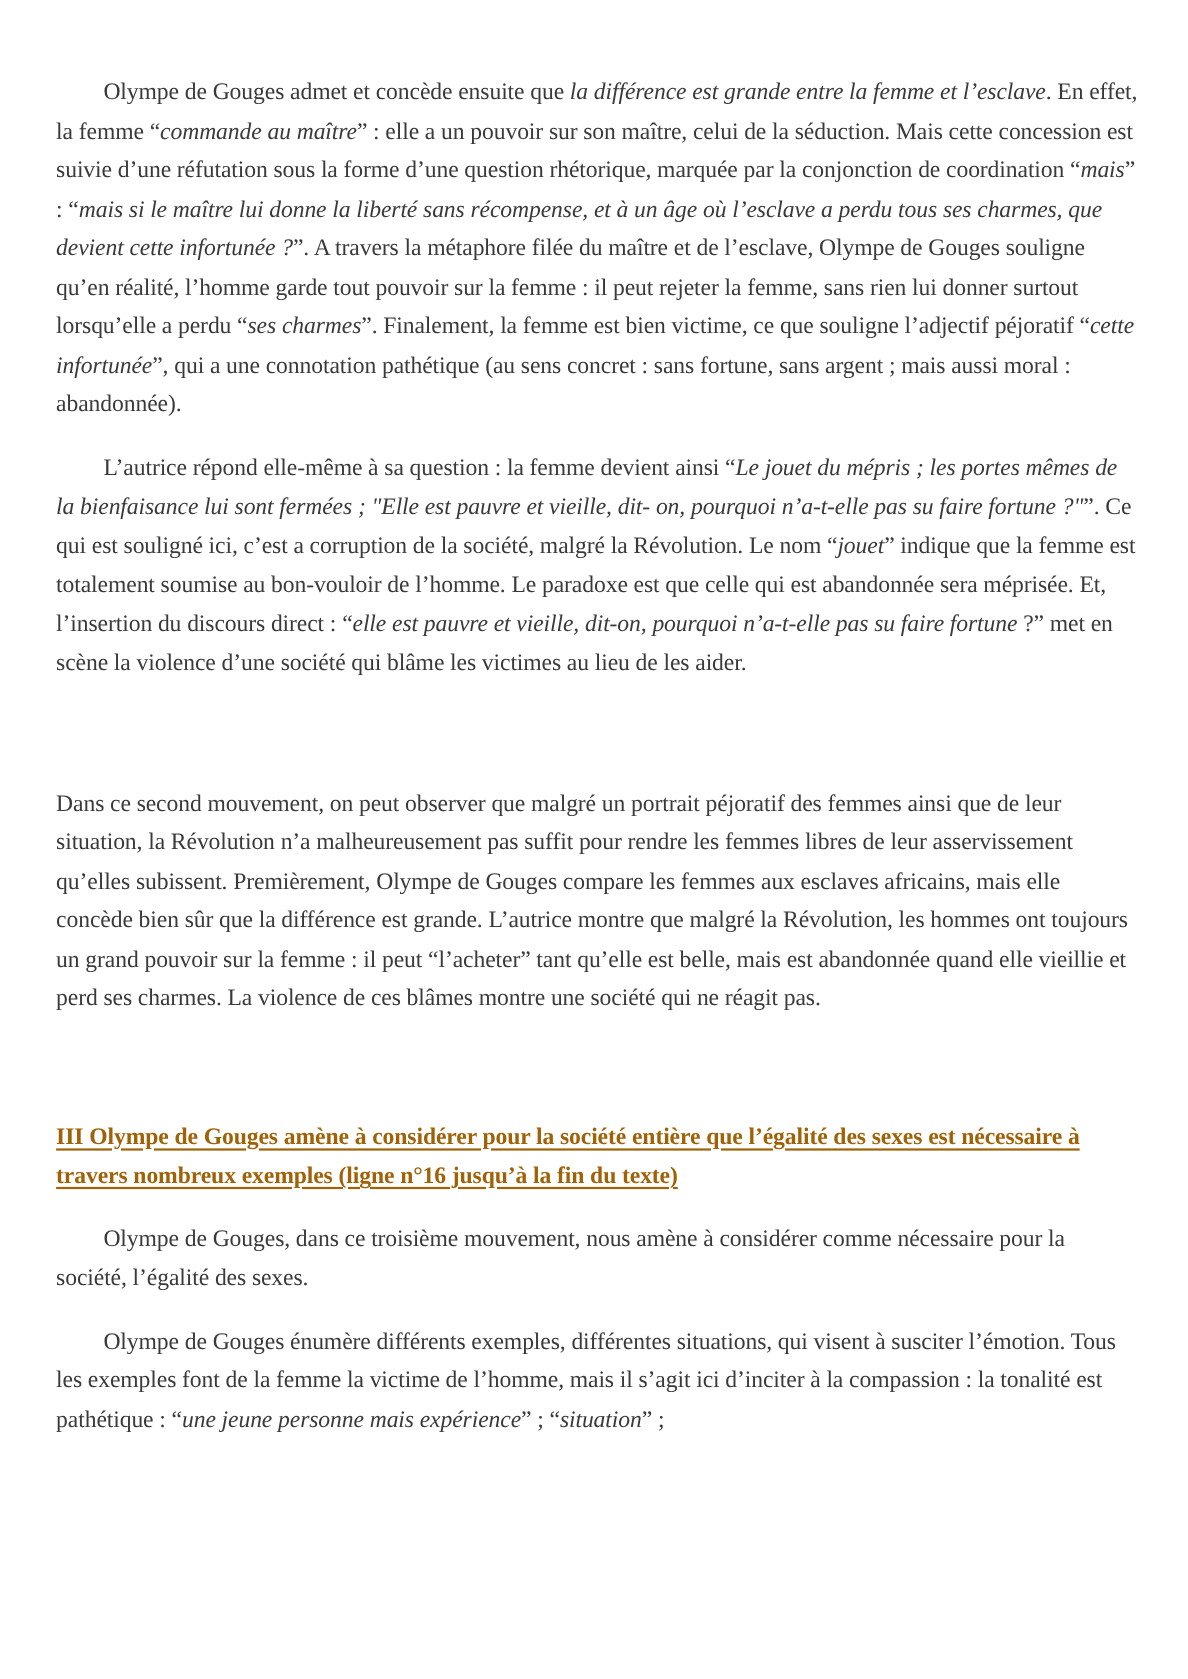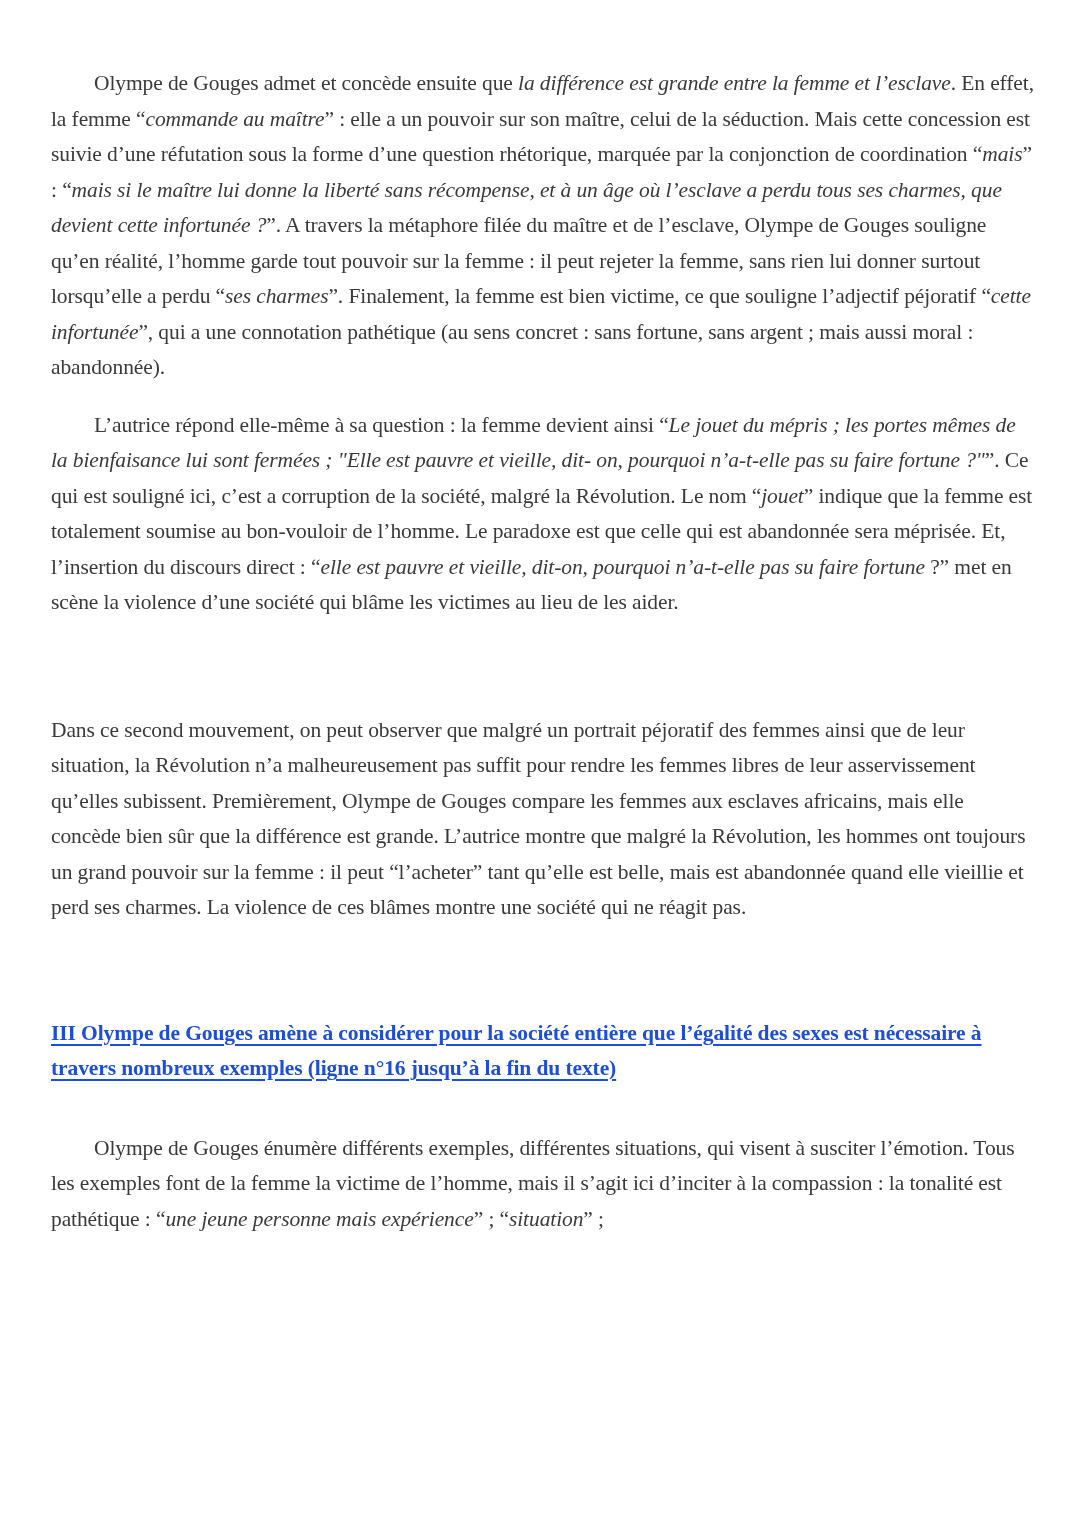--- a/index.html
+++ b/index.html
@@ -28,21 +28,21 @@
   .gap-lg { height: 92px; }
   .gap-xl { height: 90px; }
   em { }
   .heading {
     font-weight: bold;
     text-decoration: underline;
     text-underline-offset: 4px;
     text-decoration-thickness: 1.5px;
     font-size: 21.5px;
     line-height: 35.5px;
-    color: #1d4ed8;
+    color: #a16207;
   }
 </style>
 </head>
 <body>
 
 <div class="page">
 
 
   <div class="gap-sm"></div>
 
@@ -55,18 +55,19 @@
   <div class="gap-lg"></div>
 
   <p>Dans ce second mouvement, on peut observer que malgré un portrait péjoratif des femmes ainsi que de leur situation, la Révolution n’a malheureusement pas suffit pour rendre les femmes libres de leur asservissement qu’elles subissent. Premièrement, Olympe de Gouges compare les femmes aux esclaves africains, mais elle concède bien sûr que la différence est grande. L’autrice montre que malgré la Révolution, les hommes ont toujours un grand pouvoir sur la femme : il peut “l’acheter” tant qu’elle est belle, mais est abandonnée quand elle vieillie et perd ses charmes. La violence de ces blâmes montre une société qui ne réagit pas.</p>
 
   <div class="gap-xl"></div>
 
   <p class="heading">III Olympe de Gouges amène à considérer pour la société entière que l’égalité des sexes est nécessaire à travers nombreux exemples (ligne n°16 jusqu’à la fin du texte)</p>
 
   <div class="gap-sm"></div>
 
+  <p class="indent">Olympe de Gouges, dans ce troisième mouvement, nous amène à considérer comme nécessaire pour la société, l’égalité des sexes.</p>
 
   <div class="gap-sm"></div>
 
   <p class="indent"><span>Olympe de Gouges énumère différents exemples, différentes situations, qui visent à susciter l’émotion. Tous les exemples font de la femme la victime de l’homme, mais il s’agit ici d’inciter à la compassion : la tonalité est pathétique : “</span><em>une jeune personne mais expérience</em><span>” ; “</span><em>situation</em><span>” ;</span></p>
 
 </div>
 
 </body></html>

